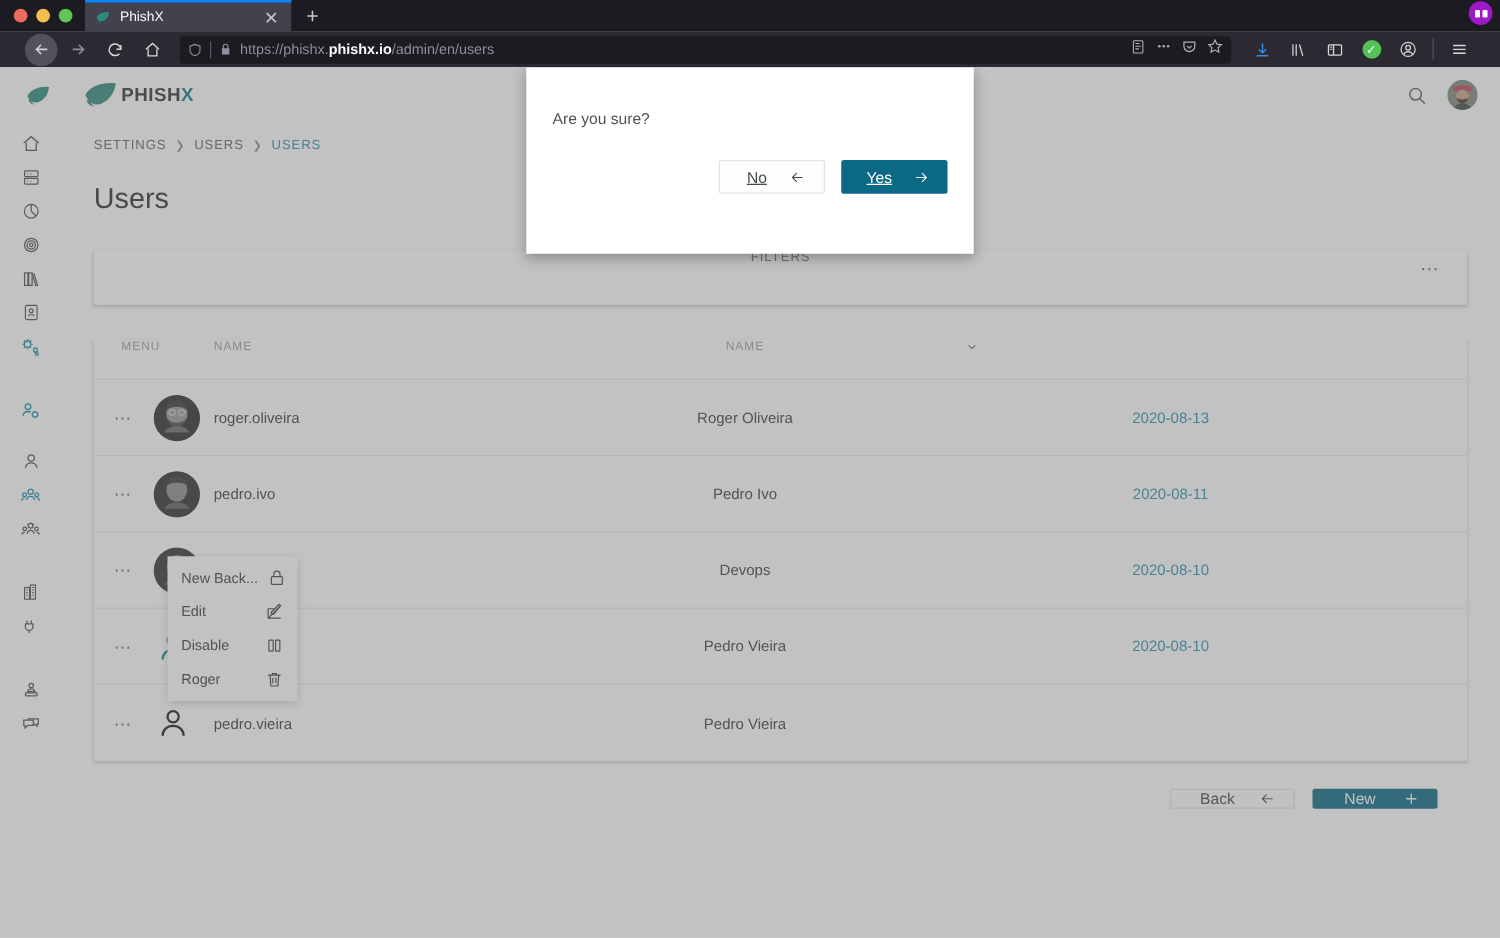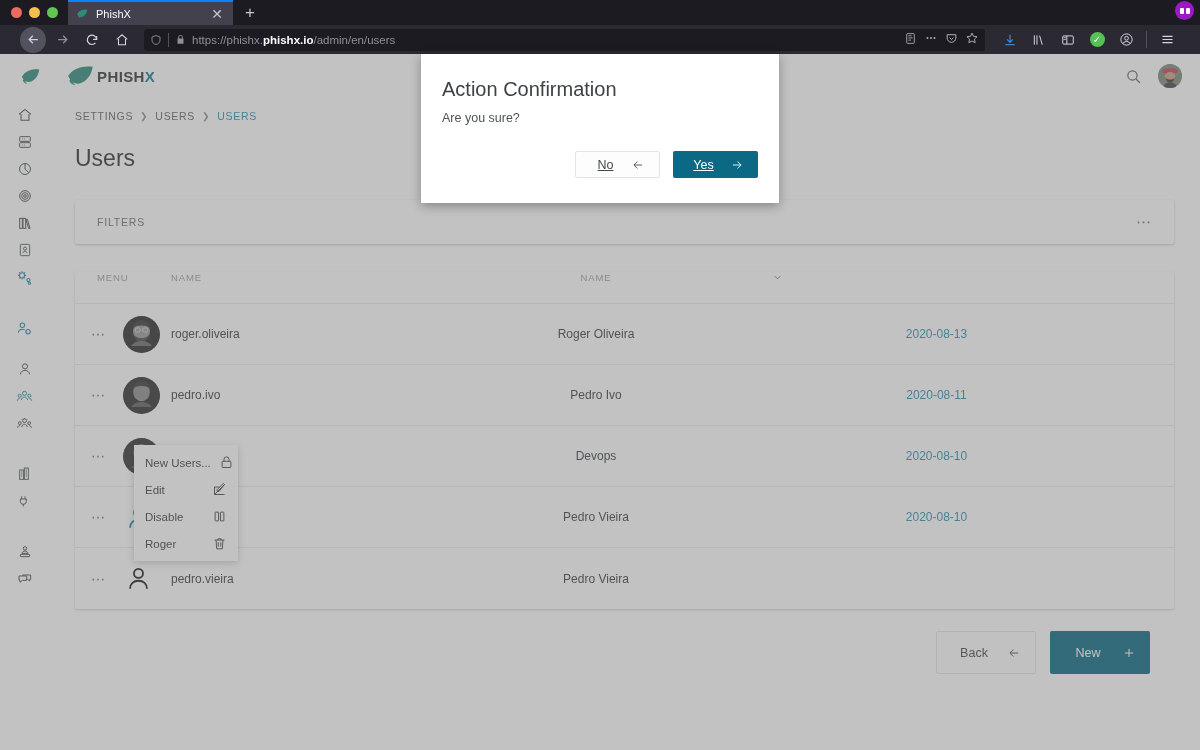--- a/index.html
+++ b/index.html
@@ -109,21 +109,21 @@
 
   .page-title { font-size:23px; color:#2b3133; font-weight:400; padding:23px 0 0 26px; }
 
   .card {
     margin:28px 26px 0 26px; background:#fff;
     box-shadow:0 1px 3px rgba(0,0,0,.14), 0 1px 2px rgba(0,0,0,.08);
     border-radius:2px;
   }
   .filters-bar {
     height:44px; display:flex; align-items:center; padding:0 22px;
-    font-size:10.5px; letter-spacing:.8px; color:#6b7275;
+    font-size:10.5px; letter-spacing:.8px; color:#6b7275;flex-direction:column;
   }
   .filters-bar .dots { margin-left:auto; color:#6b7275; font-size:15px; letter-spacing:1px; line-height:8px; }
 
   .table { margin:28px 26px 0 26px; background:#fff;
     box-shadow:0 1px 3px rgba(0,0,0,.13), 0 1px 2px rgba(0,0,0,.07); border-radius:2px; }
   .thead {
     display:flex; align-items:flex-start; height:32px; font-size:9.5px;
     letter-spacing:.85px; color:#9aa1a3; border-bottom:1px solid #e8eaea; padding:0 6px;
   }
   .th-menu { width:90px; padding-left:16px; }
@@ -145,21 +145,21 @@
   .td-pad { width:46px; }
 
   .av-photo { width:37px; height:37px; border-radius:50%; overflow:hidden; position:relative; background:#6d6d6d; }
   .av-icon { width:30px; height:30px; display:flex; align-items:center; justify-content:center; }
 
   .footer-actions {
     display:flex; justify-content:flex-end; align-items:center;
     gap:14px; padding:22px 50px 0 0;
   }
   .btn {
-    height:43px; min-width:100px; display:flex; align-items:center;
+    height:16px; min-width:100px; display:flex; align-items:center;
     font-size:12.5px; border-radius:2px; padding:0 14px; gap:10px;
     justify-content:space-between;
   }
   .btn-ghost { background:#fdfdfd; border:1px solid #e2e4e4; color:#42494b; }
   .btn-primary { background:#0b6985; color:#fff; }
   .btn span.lbl { flex:1; text-align:center; }
   .btn span.ico { display:flex; align-items:center; }
 
   
   .ctx-menu {
@@ -613,21 +613,21 @@
             <span class="ico">
               <svg width="14" height="14" viewBox="0 0 24 24" fill="none" stroke="currentColor" stroke-width="1.8">
                   <path d="M12 5v14M5 12h14"></path>
                 </svg>
             </span>
           </div>
         </div>
 
         <div class="ctx-menu">
           <div class="ctx-item">
-            <span class="lbl">New Users...</span>
+            <span class="lbl">New Back...</span>
             <span class="ico">
               <svg width="15" height="15" viewBox="0 0 24 24" fill="none" stroke="currentColor" stroke-width="1.5">
                   <rect x="5" y="10" width="14" height="10" rx="1.2"></rect>
                   <path d="M8 10V7a4 4 0 018 0v3"></path>
                 </svg>
             </span>
           </div>
           <div class="ctx-item">
             <span class="lbl">Edit</span>
             <span class="ico">
@@ -662,21 +662,20 @@
           </div>
         </div>
 
       </div>
     </div>
 
     <div class="scrim"></div>
   </div>
 
   <div class="dialog">
-    <div class="dialog-title">Action Confirmation</div>
     <div class="dialog-msg">Are you sure?</div>
     <div class="dialog-actions">
       <div class="btn btn-ghost">
         <span class="lbl">No</span>
         <span class="ico">
           <svg width="14" height="14" viewBox="0 0 24 24" fill="none" stroke="currentColor" stroke-width="1.5">
               <path d="M19 12H5M11 6l-6 6 6 6"></path>
             </svg>
         </span>
       </div>

